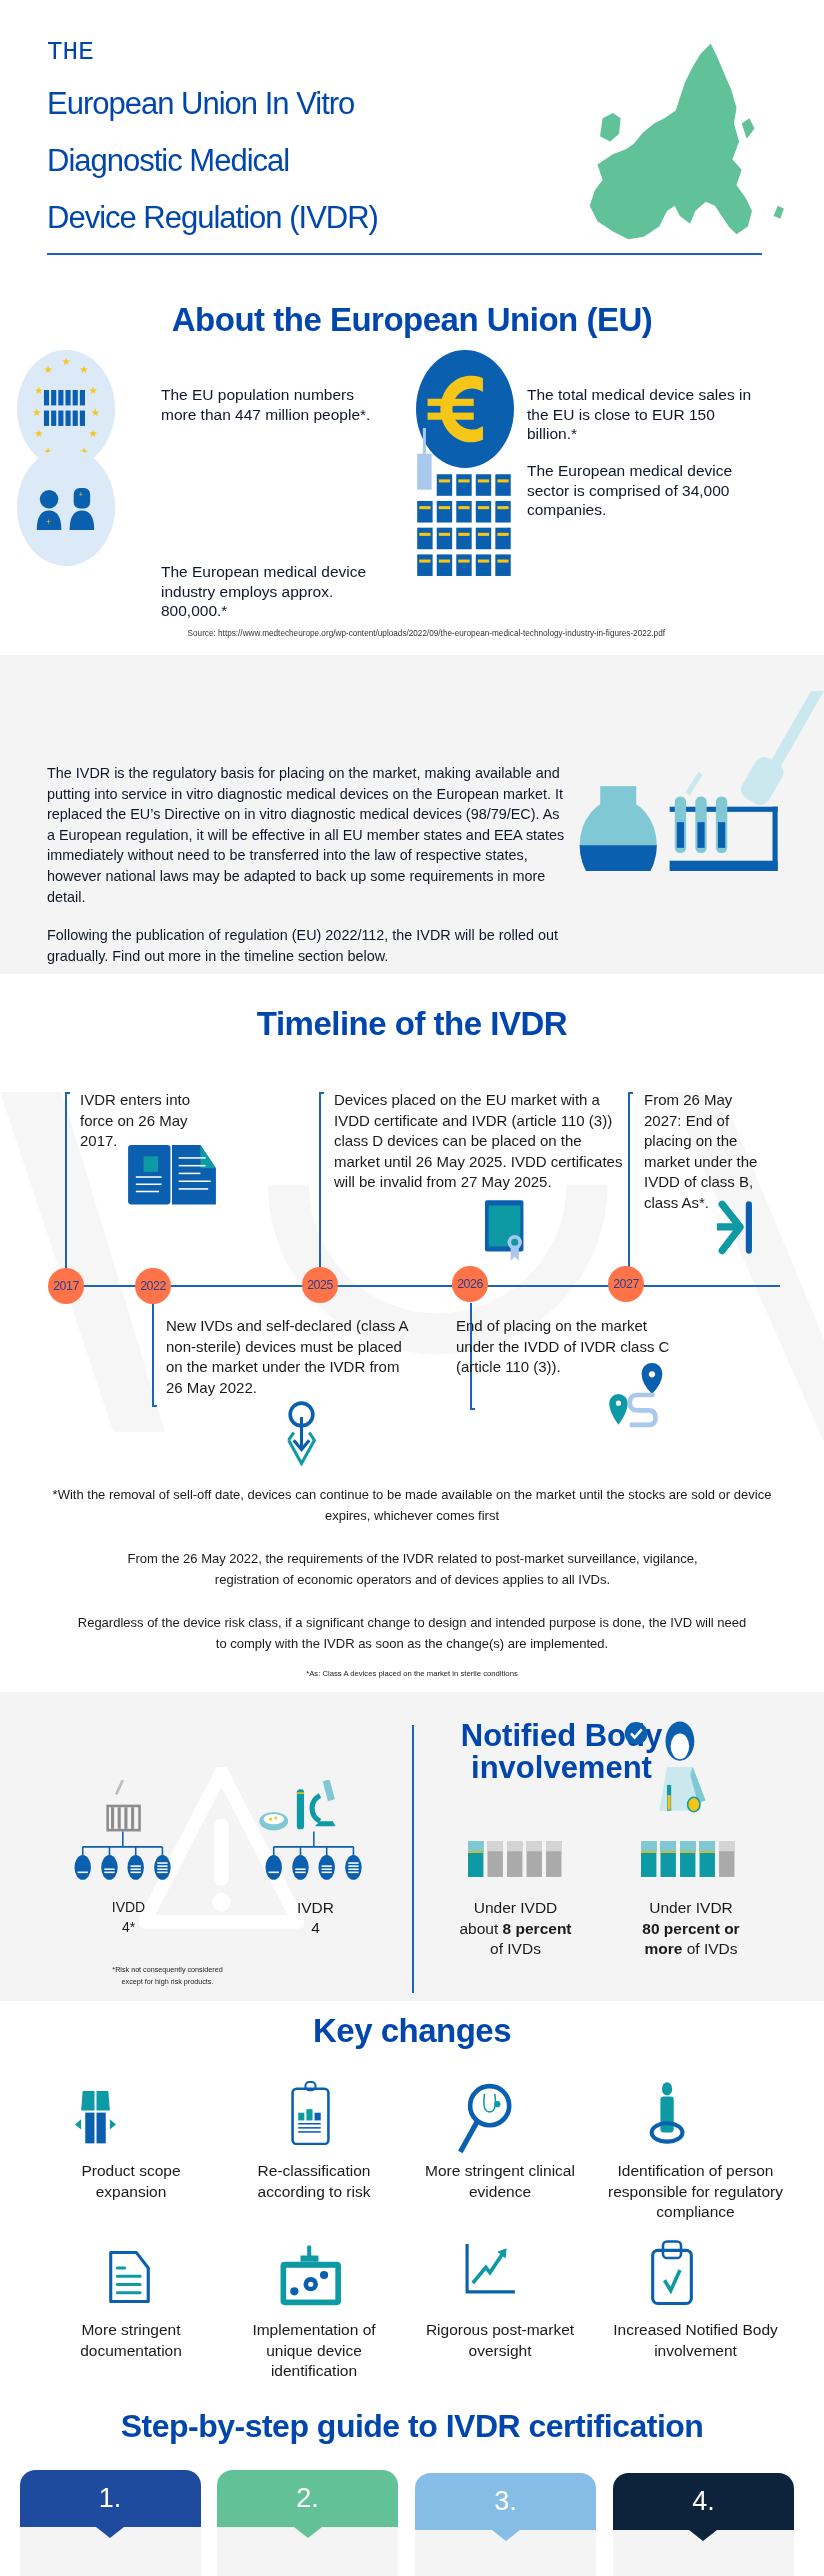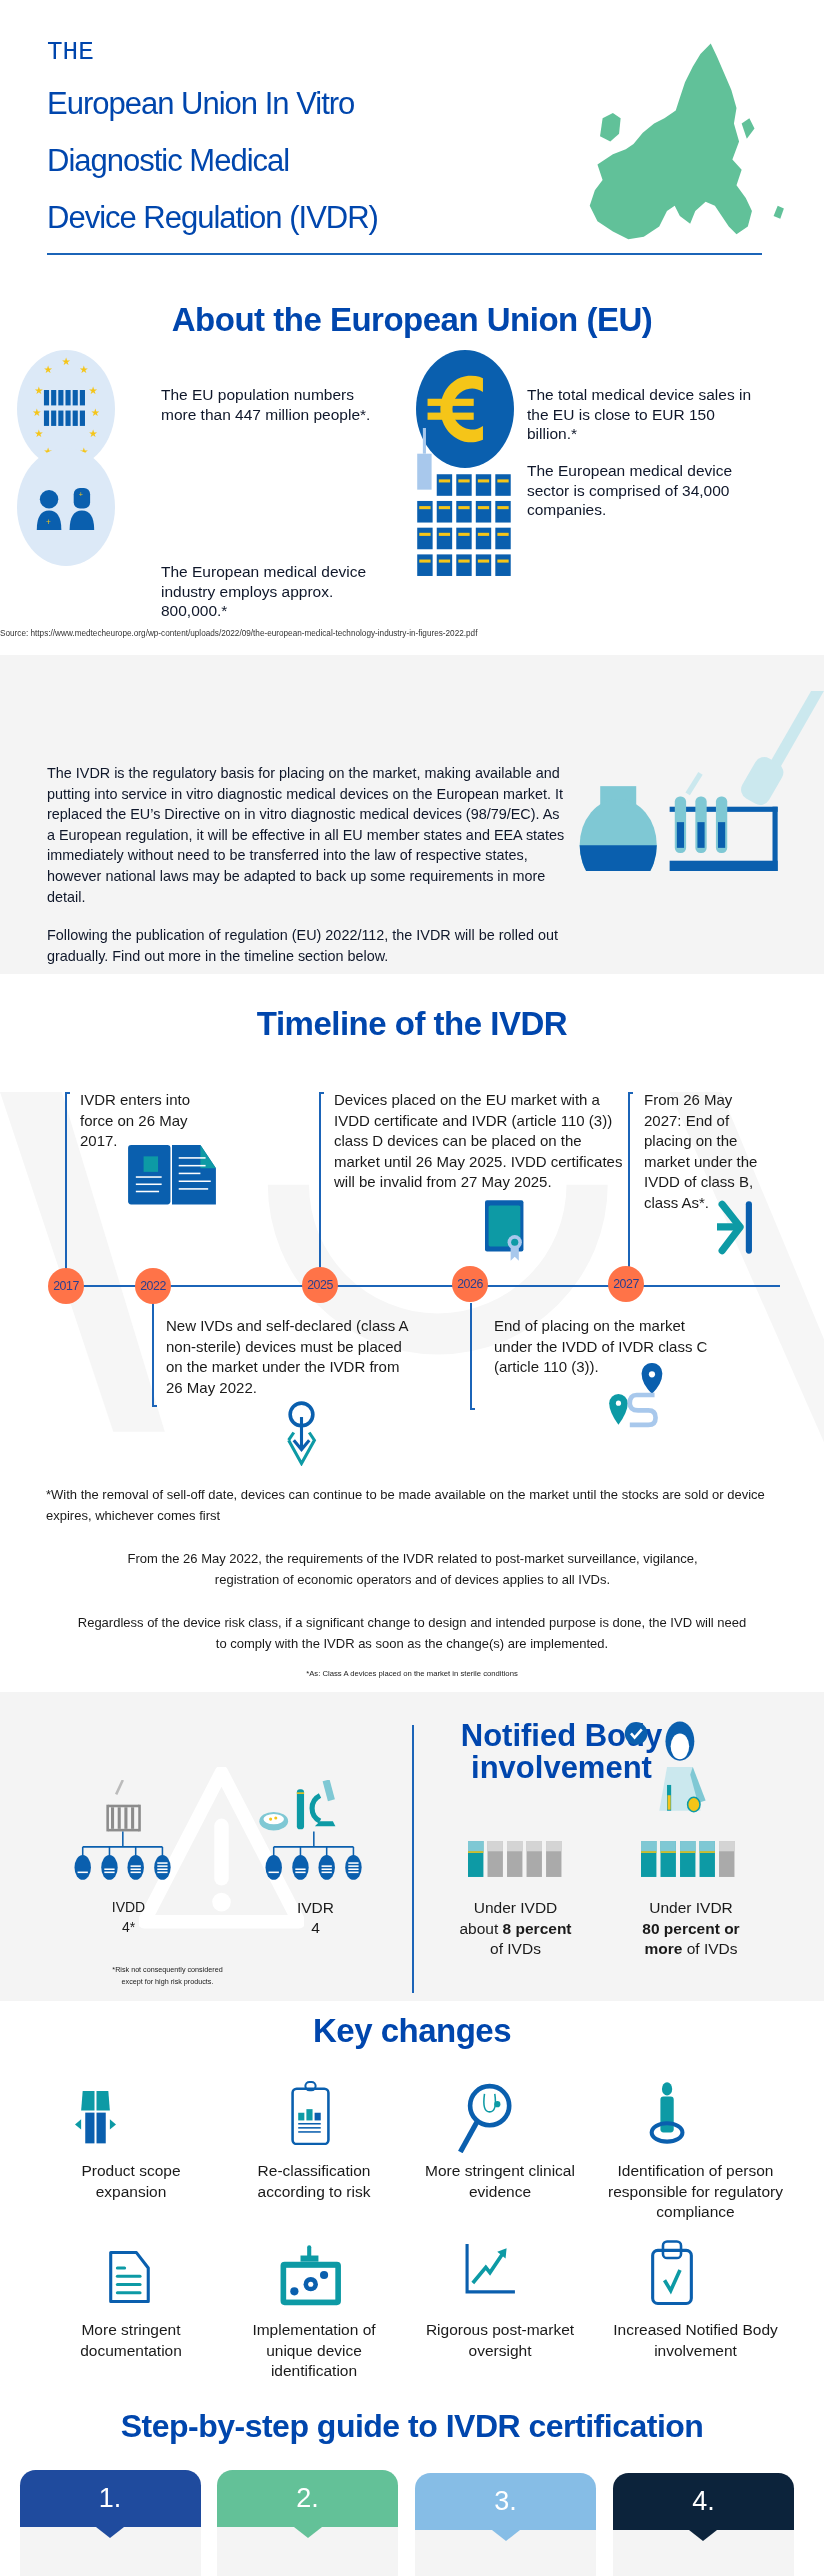--- a/index.html
+++ b/index.html
@@ -149,21 +149,21 @@
         <rect x="6" y="256" width="22" height="6"></rect>
           <rect x="44" y="256" width="22" height="6"></rect>
           <rect x="82" y="256" width="22" height="6"></rect>
           <rect x="120" y="256" width="22" height="6"></rect>
           <rect x="158" y="256" width="22" height="6"></rect>
       </g>
     </svg>
   </div>
   <p class="abs txt" style="left:527px;top:461px;width:242px">The European medical device sector is comprised of 34,000 companies.</p>
 
-  <p class="abs" style="left:0;width:665px;top:629px;text-align:left;font-size:8.2px;color:#333">Source: https://www.medtecheurope.org/wp-content/uploads/2022/09/the-european-medical-technology-industry-in-figures-2022.pdf</p>
+  <p class="abs" style="left:0;width:665px;top:629px;text-align:right;font-size:8.2px;color:#333">Source: https://www.medtecheurope.org/wp-content/uploads/2022/09/the-european-medical-technology-industry-in-figures-2022.pdf</p>
 </section>
 
 <section class="gray" style="top:655px;height:319px">
   <p class="abs txt" style="left:47px;top:108px;width:520px;font-size:14.4px;line-height:20.6px">The IVDR is the regulatory basis for placing on the market, making available and putting into service in vitro diagnostic medical devices on the European market. It replaced the EU’s Directive on in vitro diagnostic medical devices (98/79/EC). As a European regulation, it will be effective in all EU member states and EEA states immediately without need to be transferred into the law of respective states, however national laws may be adapted to back up some requirements in more detail.</p>
   <p class="abs txt" style="left:47px;top:270px;width:520px;font-size:14.4px;line-height:20.6px">Following the publication of regulation (EU) 2022/112, the IVDR will be rolled out gradually. Find out more in the timeline section below.</p>
   <svg class="abs" style="left:577px;top:36px" width="247" height="180" viewBox="0 0 480 350">
     <path d="M480 0 L360 210 L340 200 L455 0 Z" fill="#cbe8ee"></path>
     <rect x="330" y="130" width="60" height="90" rx="20" fill="#cbe8ee" transform="rotate(30 360 175)"></rect>
     <line x1="215" y1="200" x2="240" y2="160" stroke="#cbe8ee" stroke-width="10"></line>
     <circle cx="200" cy="215" r="6" fill="#0a5fae"></circle>
@@ -207,21 +207,21 @@
   <div class="yr" style="left:48px;top:1268px">2017</div>
   <div class="yr" style="left:135px;top:1268px">2022</div>
   <div class="yr" style="left:302px;top:1267px">2025</div>
   <div class="yr" style="left:452px;top:1266px">2026</div>
   <div class="yr" style="left:608px;top:1266px">2027</div>
 
   <p class="tl-text" style="left:80px;top:1090px;width:118px">IVDR enters into force on 26 May 2017.</p>
   <p class="tl-text" style="left:334px;top:1090px;width:289px">Devices placed on the EU market with a IVDD certificate and IVDR (article 110 (3)) class D devices can be placed on the market until 26 May 2025. IVDD certificates will be invalid from 27 May 2025.</p>
   <p class="tl-text" style="left:644px;top:1090px;width:124px">From 26 May 2027: End of placing on the market under the IVDD of class B, class As*.</p>
   <p class="tl-text" style="left:166px;top:1316px;width:247px">New IVDs and self-declared (class A non-sterile) devices must be placed on the market under the IVDR from 26 May 2022.</p>
-  <p class="tl-text" style="left:494px;top:1316px;width:216px">End of placing on the market under the IVDD of IVDR class C (article 110 (3)).</p>
+  <p class="tl-text" style="left:456px;top:1316px;width:216px">End of placing on the market under the IVDD of IVDR class C (article 110 (3)).</p>
 
   <svg class="abs" style="left:128px;top:1145px" width="88" height="62" viewBox="0 0 170 120">
     <rect x="0" y="0" width="82" height="115" rx="6" fill="#0a5fae"></rect>
     <path d="M85 0 L140 0 L170 45 L170 115 L85 115 Z" fill="#0a5fae"></path>
     <path d="M140 0 L170 45 L140 45 Z" fill="#0d9aa5"></path>
     <rect x="30" y="22" width="28" height="30" fill="#0d9aa5"></rect>
     <g stroke="#fff" stroke-width="3">
         <line x1="15" y1="62" x2="65" y2="62"></line>
         <line x1="15" y1="76" x2="65" y2="76"></line>
         <line x1="15" y1="90" x2="60" y2="90"></line>
@@ -252,21 +252,21 @@
     <path d="M5 80 L15 65" stroke="#0d9aa5" stroke-width="6" fill="none"></path>
   </svg>
   <svg class="abs" style="left:608px;top:1363px" width="57" height="67" viewBox="0 0 110 130">
     <path d="M85 0 A20 20 0 0 1 105 22 Q105 40 85 60 Q65 40 65 22 A20 20 0 0 1 85 0 Z" fill="#0a5fae"></path>
     <circle cx="85" cy="22" r="6" fill="#fff"></circle>
     <path d="M20 60 A18 18 0 0 1 38 78 Q38 95 20 120 Q2 95 2 78 A18 18 0 0 1 20 60 Z" fill="#0d9aa5"></path>
     <circle cx="20" cy="78" r="5" fill="#fff"></circle>
     <path d="M90 62 L55 62 Q42 62 42 78 Q42 92 58 92 L78 92 Q92 92 92 106 Q92 120 78 120 L42 120" stroke="#a8c8ec" stroke-width="9" fill="none"></path>
   </svg>
 
-  <p class="abs" style="left:46px;width:732px;top:1485px;text-align:left;font-size:13px;line-height:20.6px">*With the removal of sell-off date, devices can continue to be made available on the market until the stocks are sold or device expires, whichever comes first</p>
+  <p class="abs" style="left:46px;width:732px;top:1485px;text-align:center;font-size:13px;line-height:20.6px">*With the removal of sell-off date, devices can continue to be made available on the market until the stocks are sold or device expires, whichever comes first</p>
   <p class="abs" style="left:98px;width:629px;top:1549px;text-align:center;font-size:13px;line-height:20.6px">From the 26 May 2022, the requirements of the IVDR related to post-market surveillance, vigilance, registration of economic operators and of devices applies to all IVDs.</p>
   <p class="abs" style="left:77px;width:670px;top:1613px;text-align:center;font-size:13px;line-height:20.6px">Regardless of the device risk class, if a significant change to design and intended purpose is done, the IVD will need to comply with the IVDR as soon as the change(s) are implemented.</p>
   <p class="abs" style="left:0;width:824px;top:1669px;text-align:center;font-size:7.7px">*As: Class A devices placed on the market in sterile conditions</p>
 </section>
 
 <section class="gray" style="top:1692px;height:309px">
 
   <svg class="abs" style="left:139px;top:75px" width="165" height="165" viewBox="0 0 320 320">
     <path d="M160 10 L310 300 L10 300 Z" fill="none" stroke="#fff" stroke-width="26" stroke-linejoin="round"></path>
     <rect x="146" y="100" width="28" height="130" rx="14" fill="#fff"></rect>

